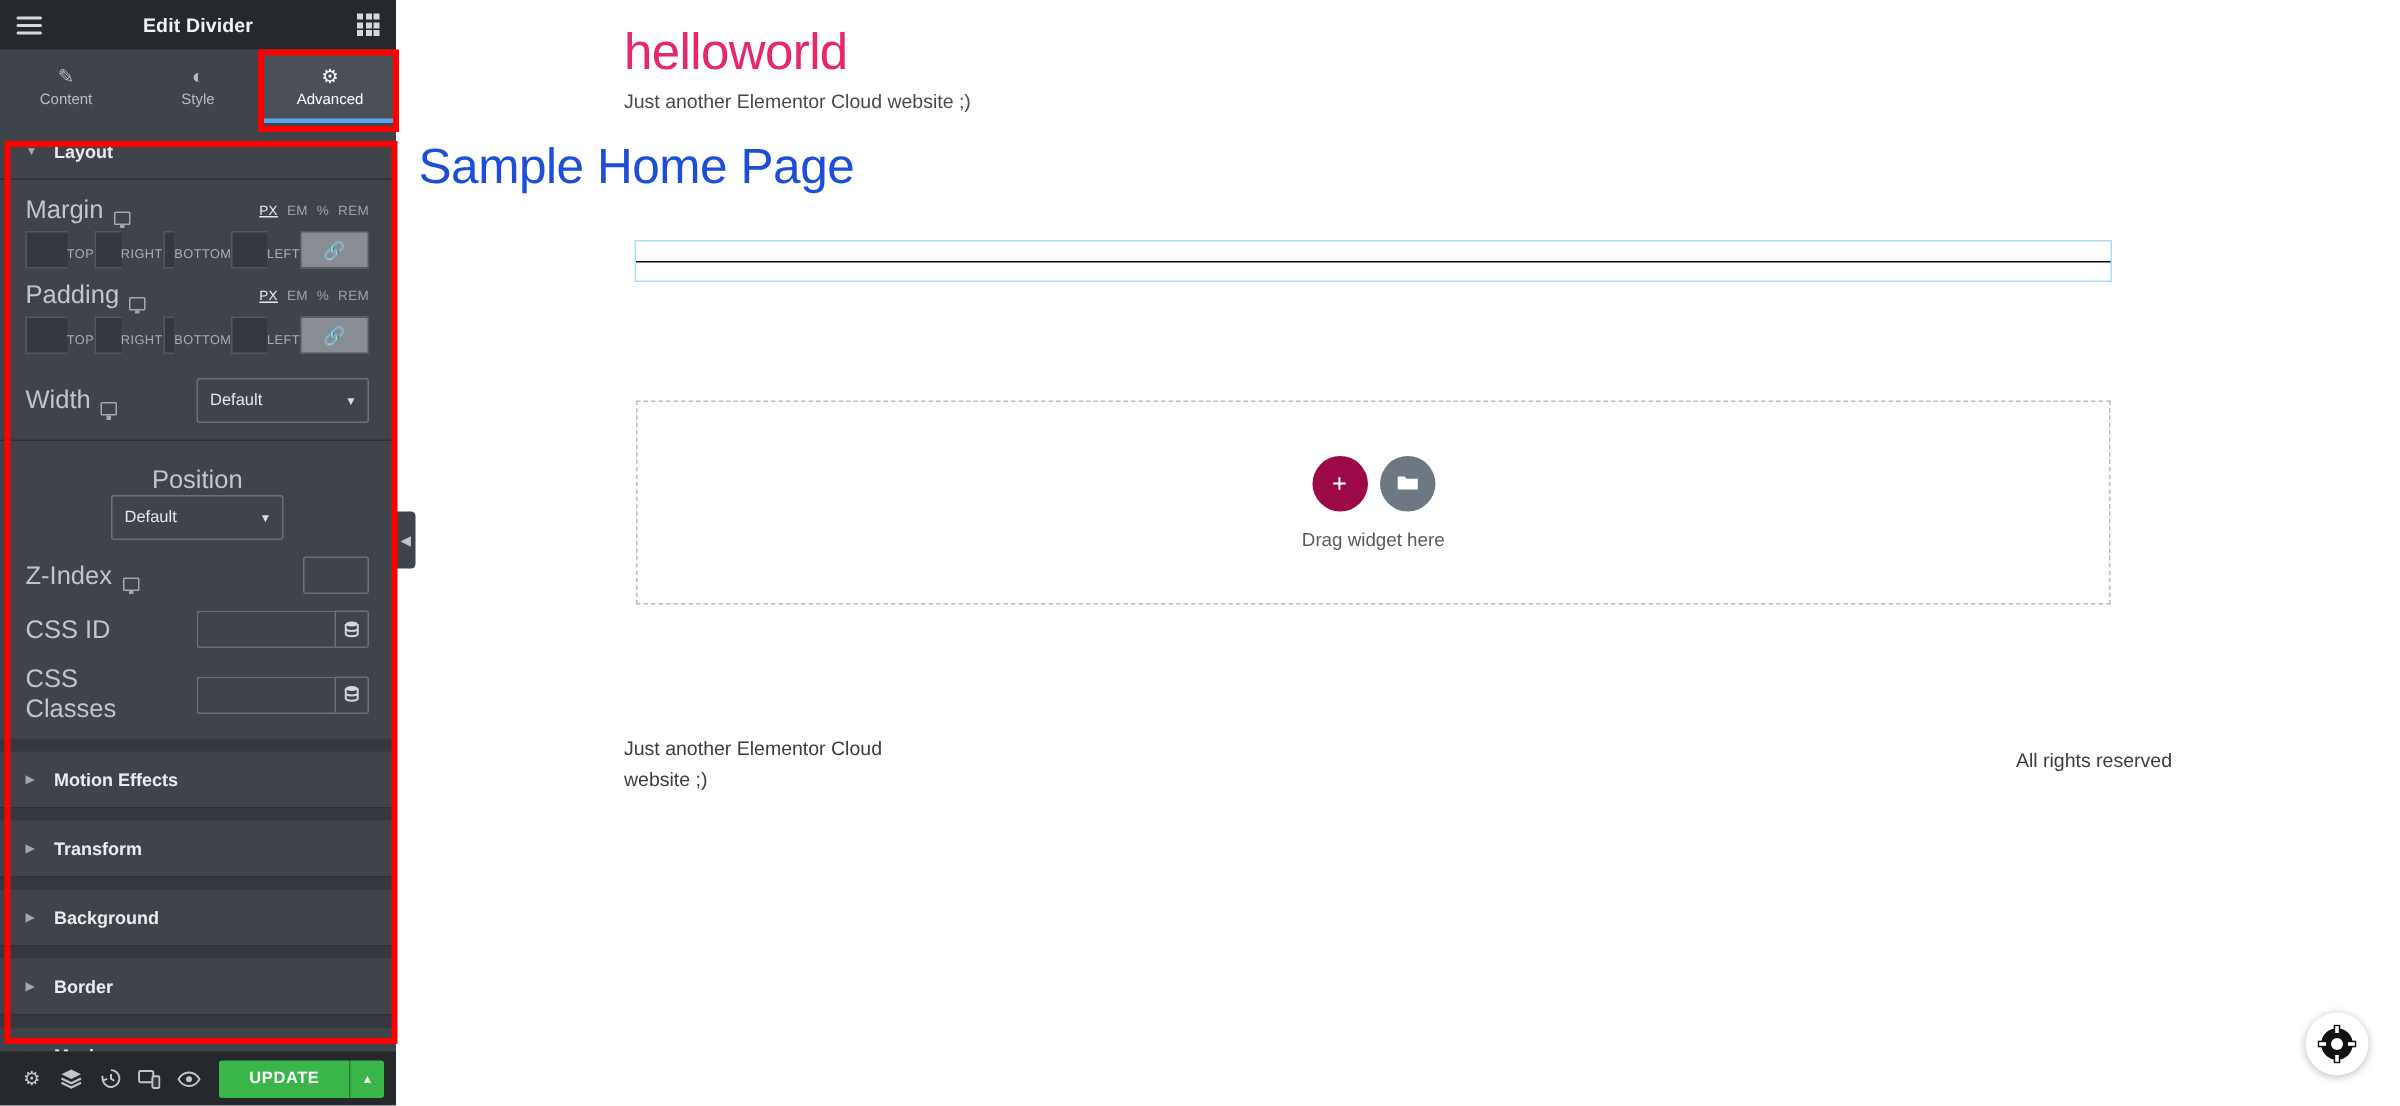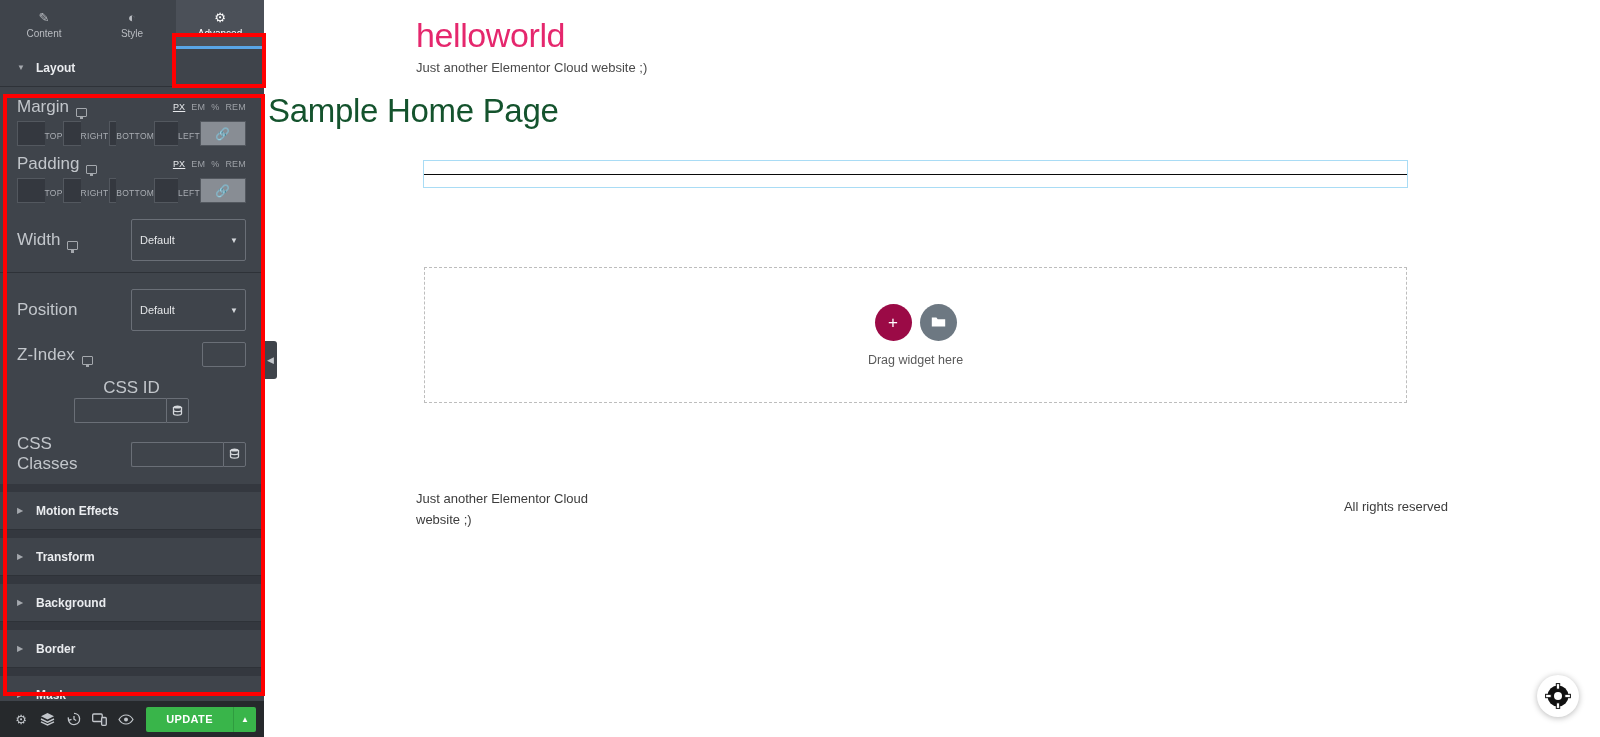--- a/index.html
+++ b/index.html
@@ -98,21 +98,21 @@
   }
   .dim-cell .dim-lab { color: #a9adb3; font-size: 8.5px; margin-top: 4px; letter-spacing: .3px;}
   .dim-link {
     width: 46px; height: 25px; background: #888d94;
     border: 1px solid #53585f;
     display: flex; align-items: center; justify-content: center;
     cursor: pointer; color: #fff; font-size: 12px;
   }
 
   .select-box {
-    width: 115px; height: 42px; background: #3f444b;
+    width: 115px; height: 30px; background: #3f444b;
     border: 1px solid #6a6f77; border-radius: 2px;
     color: #e4e6e8; font-size: 11px;
     display: flex; align-items: center; justify-content: space-between;
     padding: 0 7px 0 8px; cursor: pointer;
   }
   .select-box .caret { font-size: 8px; color: #d5d8dc; }
 
   .num-input {
     width: 44px; height: 25px; background: #3f444b;
     border: 1px solid #6a6f77; border-radius: 2px;
@@ -174,22 +174,22 @@
   
   #canvas {
     position: absolute; left: 264px; top: 0;
     width: 1336px; height: 737px; background: #fff; overflow: hidden;
   }
   .site-header { padding: 14px 0 0 152px; }
   .site-title { color: #e5276d; font-size: 34px; font-weight: normal; letter-spacing: -.4px; line-height: 42px; }
   .site-tagline { color: #4a4a4a; font-size: 13px; margin-top: 4px; }
 
   .page-title {
-    font-size: 33px; color: #14532d; font-weight: normal;
-    padding: 17px 0 0 0; margin-left: 4px; letter-spacing: -.3px;
+    font-size: 33px; color: #1d4ed8; font-weight: normal;
+    padding: 17px 0 0 0; margin-left: 15px; letter-spacing: -.3px;
   }
 
   .divider-widget {
     position: absolute; left: 159px; top: 160px;
     width: 985px; height: 28px;
     border: 1px solid #a9dcf5;
     display: flex; align-items: center;
     cursor: pointer;
   }
   .divider-widget .d-line { width: 100%; height: 1px; background: #0a0a0a; }
@@ -227,20 +227,39 @@
     cursor: pointer; z-index: 40;
   }
 </style>
 </head>
 <body>
 
 <div id="root">
 
   <div id="panel">
 
+    <div class="panel-header">
+      <div class="hamburger">
+        <i></i>
+          <i></i>
+          <i></i>
+      </div>
+      <div class="panel-title">Edit Divider</div>
+      <div class="grid-icon">
+        <i></i>
+          <i></i>
+          <i></i>
+          <i></i>
+          <i></i>
+          <i></i>
+          <i></i>
+          <i></i>
+          <i></i>
+      </div>
+    </div>
 
     <div class="panel-tabs">
       <div class="panel-tab">
         <span class="t-icon">✎</span>
         <span class="t-label">Content</span>
       </div>
       <div class="panel-tab">
         <span class="t-icon">◐</span>
         <span class="t-label">Style</span>
       </div>
@@ -333,39 +352,39 @@
             <span class="mon-icon"></span>
           </div>
           <div class="select-box">
             <span>Default</span>
             <span class="caret">▼</span>
           </div>
         </div>
 
         <div class="divider-line"></div>
 
-        <div class="ctrl-row" style="padding-top:14px;">
+        <div class="ctrl-row" style="padding-top:14px;flex-direction:column;">
           <div class="ctrl-label">
             <span>Position</span>
           </div>
           <div class="select-box">
             <span>Default</span>
             <span class="caret">▼</span>
           </div>
         </div>
 
         <div class="ctrl-row" style="padding-top:11px;">
           <div class="ctrl-label">
             <span>Z-Index</span>
             <span class="mon-icon"></span>
           </div>
           <input class="num-input" value="" style="">
         </div>
 
-        <div class="ctrl-row" style="padding-top:11px;flex-direction:column;">
+        <div class="ctrl-row" style="padding-top:11px;">
           <div class="ctrl-label">
             <span>CSS ID</span>
           </div>
           <div class="text-with-btn">
             <input value="" style="">
             <div class="dyn-btn">
               <svg width="11" height="12" viewBox="0 0 11 12">
                 <ellipse cx="5.5" cy="2" rx="4" ry="1.6" fill="#d5d8dc"></ellipse>
                 <path d="M1.5 2v3c0 .9 1.8 1.6 4 1.6s4-.7 4-1.6V2" fill="none" stroke="#d5d8dc" stroke-width="1.3"></path>
                 <path d="M1.5 5.5v3c0 .9 1.8 1.6 4 1.6s4-.7 4-1.6v-3" fill="none" stroke="#d5d8dc" stroke-width="1.3"></path>

